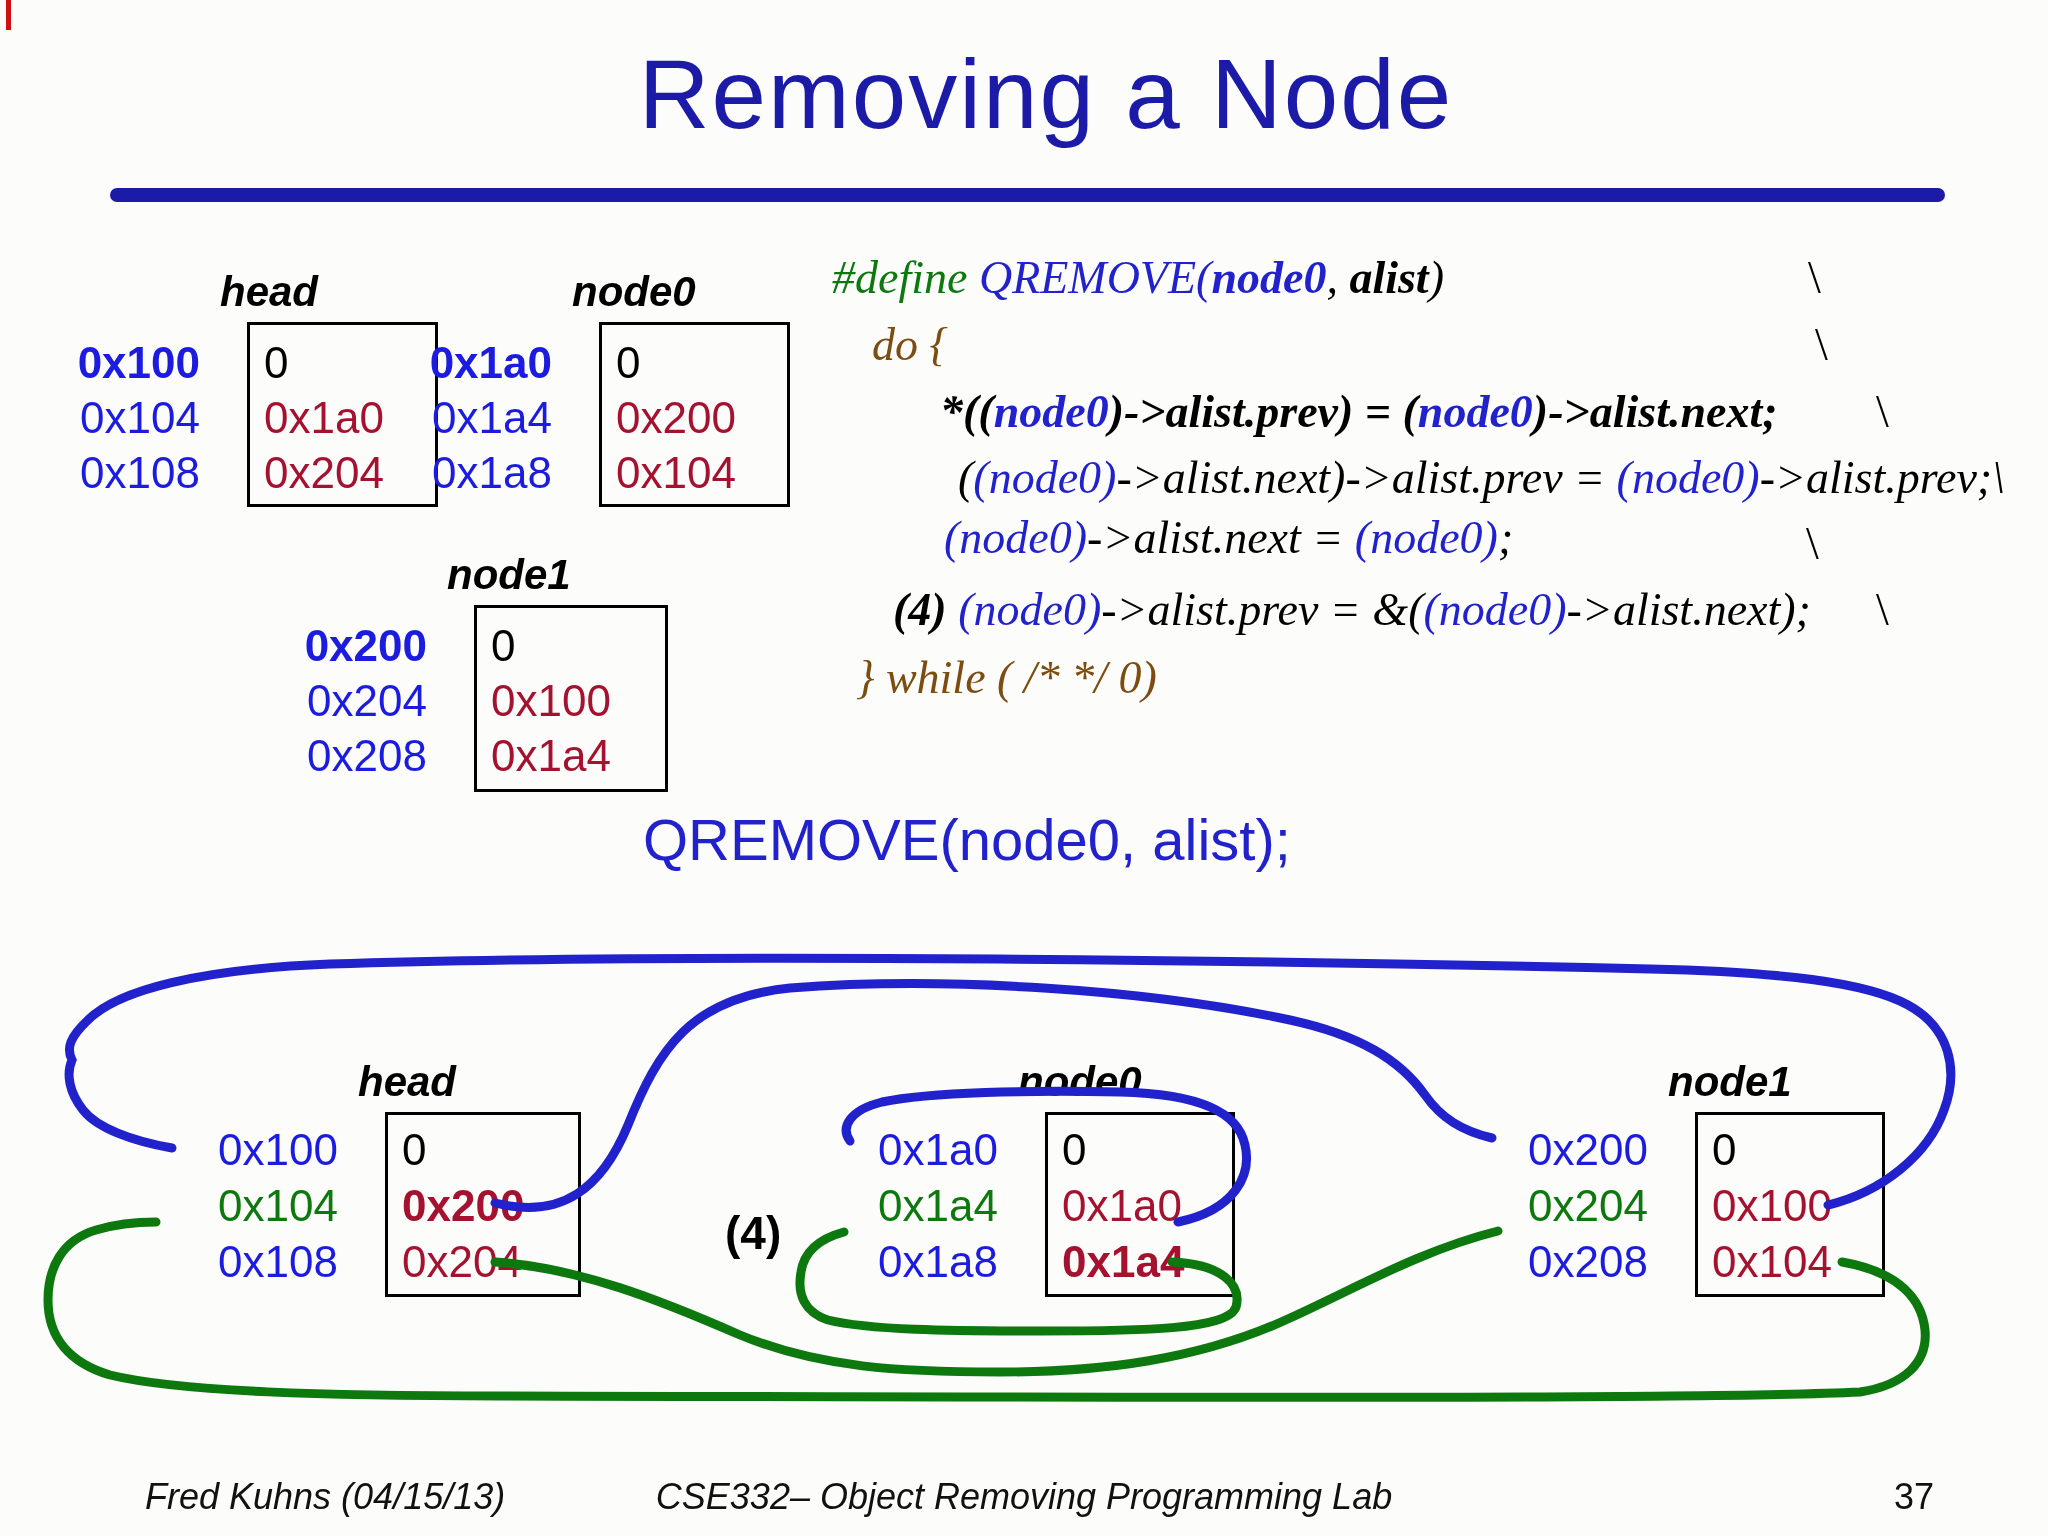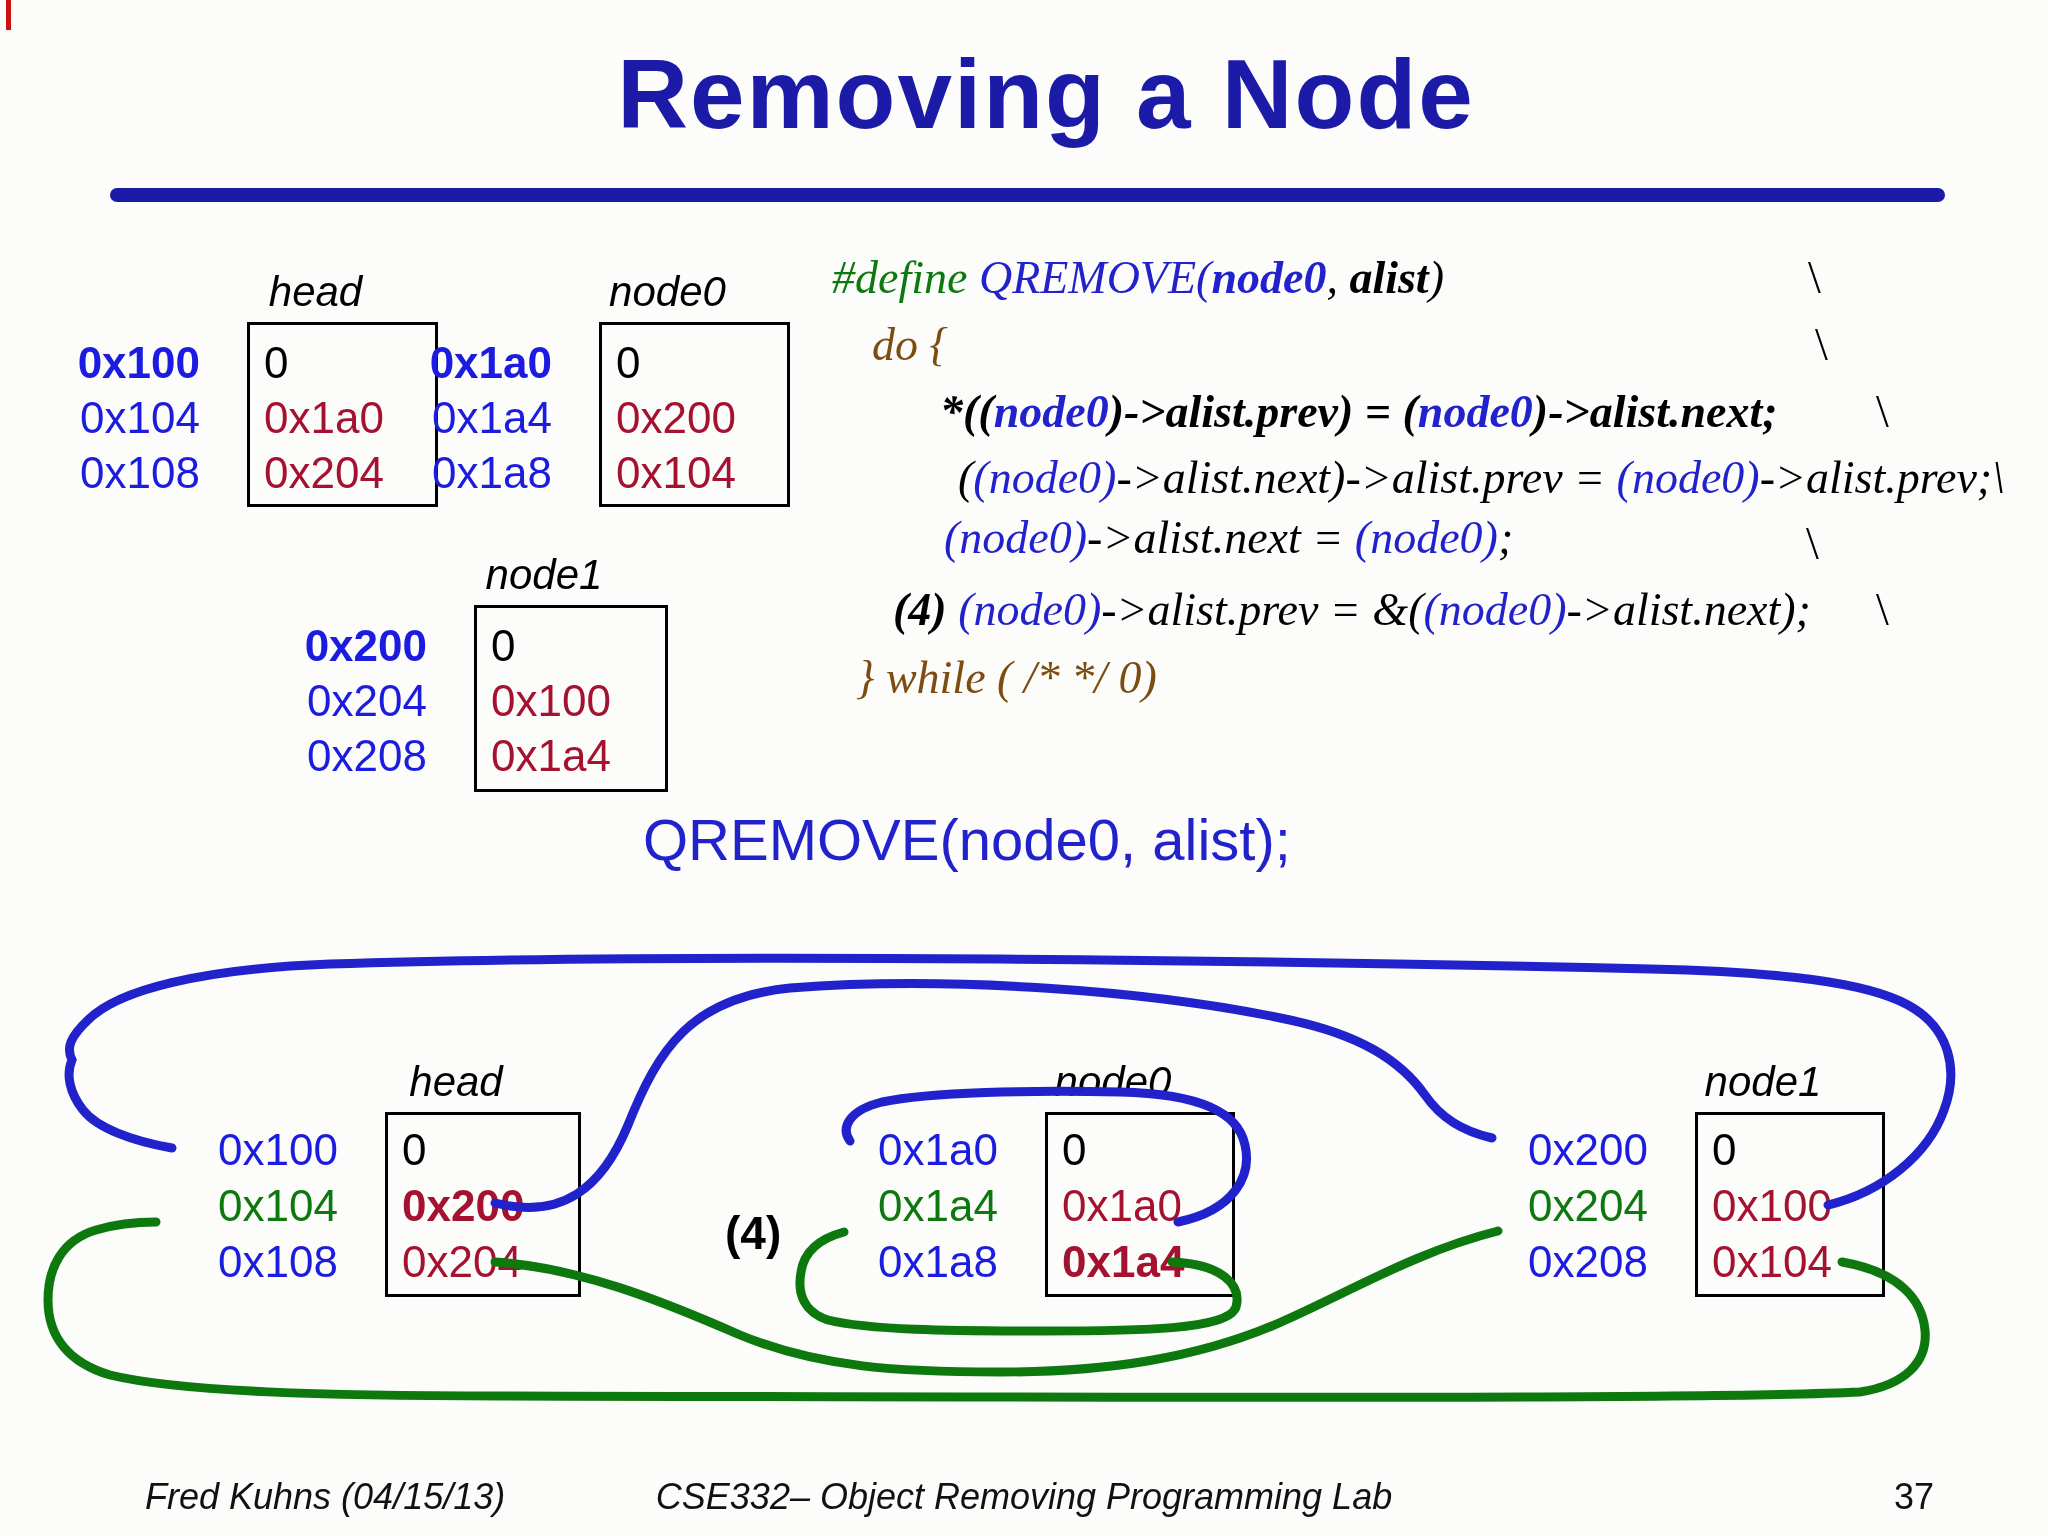--- a/index.html
+++ b/index.html
@@ -1,28 +1,28 @@
 <!DOCTYPE html>
 <html style="--darkblue: #1b1ba8; --blue: #1c1ce0; --codeblue: #2222cc; --red: #a51230; --green: #0d780d; --brown: #7c4c10;"><head>
 <meta charset="utf-8">
 <style>
   html,body{margin:0;padding:0;background:#e8e8e8;}
   .slide{position:relative;width:2048px;height:1536px;background:#fcfcfb;overflow:hidden;
          font-family:"Liberation Sans",sans-serif;}
   .red-sliver{position:absolute;left:6px;top:0;width:5px;height:30px;background:#cc1111;}
 
   .title{position:absolute;left:0;right:0;top:38px;margin:0;text-align:center;
-         font-size:98px;font-weight:bold;letter-spacing:2px;color:var(--darkblue);padding-left:44px;}
+         font-size:98px;font-weight:normal;letter-spacing:2px;color:var(--darkblue);padding-left:44px;}
   .title-rule{position:absolute;left:110px;top:188px;width:1835px;height:14px;
               background:var(--darkblue);border-radius:7px;}
 
   
   .memtable{position:absolute;font-size:44px;}
-  .mt-label{position:absolute;top:-54px;left:162px;width:var(--bw);text-align:center;
-            font-style:italic;font-weight:normal;font-size:42px;color:#000;}
+  .mt-label{position:absolute;top:-54px;left:162px;width:var(--bw);
+            font-style:italic;font-weight:bold;font-size:42px;color:#000;}
   .mt-body{display:flex;gap:27px;}
   .addr-col{width:142px;display:flex;flex-direction:column;align-items:flex-end;
             padding-top:var(--apt);}
   .val-box{width:var(--bw);height:var(--bh);margin-left:20px;border:3px solid #000;
            box-sizing:border-box;padding:var(--vpt) 0 0 14px;display:flex;flex-direction:column;}
   .mt-row{height:var(--rowh);display:flex;align-items:center;white-space:nowrap;}
   .a-blue {color:var(--blue);}
   .a-blueB{color:var(--blue);font-weight:bold;}
   .a-green{color:var(--green);}
   .v-black{color:#000;}

